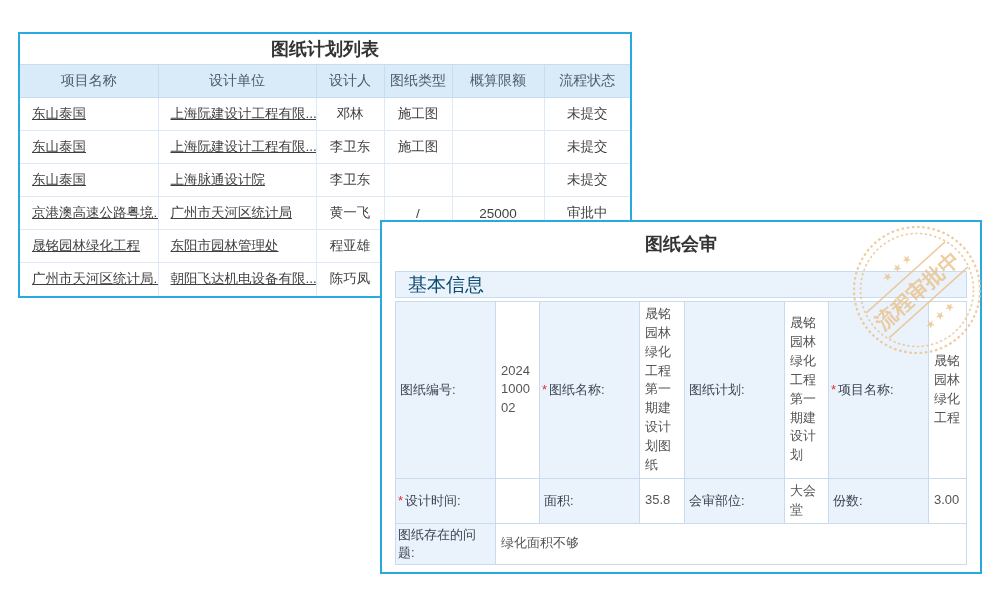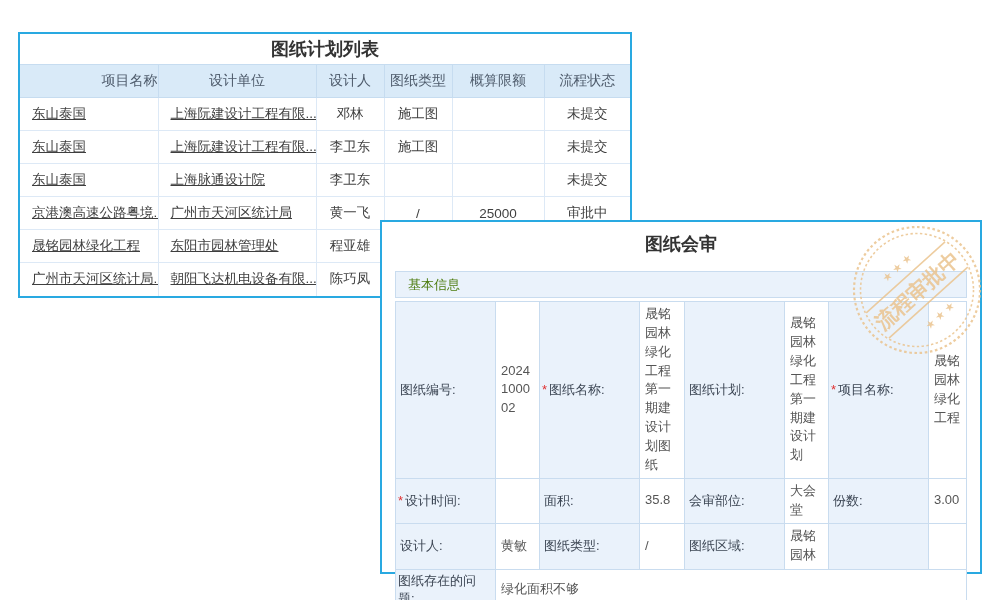--- a/index.html
+++ b/index.html
@@ -13,37 +13,37 @@
   .panel1-title { height:30px; line-height:30px; text-align:center;
                   font-size:18px; font-weight:bold; color:#333; }
   table { border-collapse:collapse; }
   .list-table { width:100%; table-layout:fixed; }
   .list-table th { height:33px; background:#d9eaf8; color:#4e5b6b;
                    font-weight:normal; font-size:14px;
                    border:1px solid #c6dcf0; }
   .list-table td { height:33px; font-size:13.5px; color:#3f3f3f;
                    border:1px solid #dde9f6; text-align:center;
                    white-space:nowrap; overflow:hidden; }
-  .list-table th:first-child, .list-table td:first-child { border-left:none;text-align:right; }
+  .list-table th:first-child, .list-table td:first-child { border-left:none; }
   .list-table th:last-child,  .list-table td:last-child  { border-right:none; }
   .list-table tr:last-child td { border-bottom:none; }
   .list-table td.l { text-align:left; padding-left:12px;text-decoration:underline; }
   .link { color:#4a9de2; cursor:pointer; }
   .st-pending   { color:#5a5ae0; }
   .st-approving { color:#f2a647; }
 
   
   .panel2 { position:absolute; left:380px; top:220px; width:602px; height:354px;
             border:2px solid #29a9e1; background:#fff; }
   .panel2-title { margin-top:10px; height:24px; line-height:24px;
                   text-align:center; font-size:18px; font-weight:bold; color:#333; }
   .section { margin:15px 13px 0 13px; }
   .section-bar { height:27px; line-height:26px; background:#eaf2fb;
                  border:1px solid #c9dcef; padding-left:12px;
-                 font-size:13px; color:#4d7c0f; margin-bottom:3px; }
+                 font-size:19px; color:#0c4a6e; margin-bottom:3px; }
   .form-table { width:100%; table-layout:fixed; }
   .form-table td { border:1px solid #c9dcef; font-size:13px; vertical-align:middle; }
   .form-table td.lbl { background:#eaf2fb; color:#3c4654; text-align:left;
                        padding:2px 6px 2px 2px; }
   .form-table td.val { background:#fff; color:#555; text-align:left;
                        padding:3px 5px; word-break:break-all; line-height:1.45; }
   .req { color:#e03131; margin-right:2px; }
   .r1 td { height:143px; }
   .r2 td { height:45px; }
   .r3 td { height:46px; }
@@ -165,30 +165,20 @@
         <tr class="r2">
           <td class="lbl"><span class="req">*</span><span>设计时间:</span></td>
           <td class="val"></td>
           <td class="lbl"><span class="req"></span><span>面积:</span></td>
           <td class="val">35.8</td>
           <td class="lbl"><span class="req"></span><span>会审部位:</span></td>
           <td class="val">大会堂</td>
           <td class="lbl"><span class="req"></span><span>份数:</span></td>
           <td class="val">3.00</td>
         </tr>
-        <tr class="r3">
-          <td class="lbl"><span class="req"></span><span>设计人:</span></td>
-          <td class="val">黄敏</td>
-          <td class="lbl"><span class="req"></span><span>图纸类型:</span></td>
-          <td class="val">/</td>
-          <td class="lbl"><span class="req"></span><span>图纸区域:</span></td>
-          <td class="val">晟铭园林</td>
-          <td class="lbl"></td>
-          <td class="val"></td>
-        </tr>
         <tr class="r4">
           <td class="lbl">图纸存在的问题:</td>
           <td class="val" colspan="7">绿化面积不够</td>
         </tr>
       </tbody>
         </table>
     </div>
 
     <svg class="stamp" viewBox="0 0 140 140">
       <g fill="none" stroke="#eac28b">

